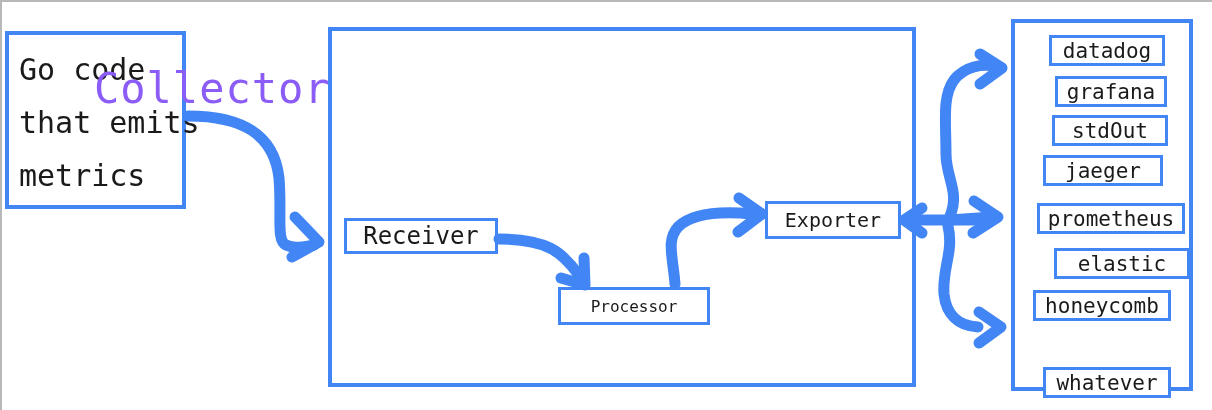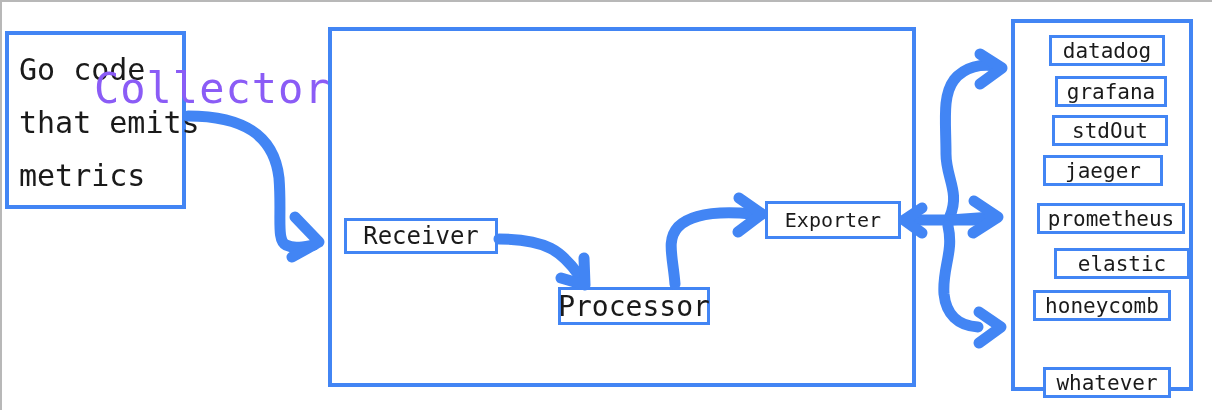--- a/index.html
+++ b/index.html
@@ -76,21 +76,21 @@
     width: 154px;
     height: 36px;
     font-size: 24px;
     border-width: 3px;
   }
   #processor-box {
     left: 556px;
     top: 285px;
     width: 152px;
     height: 38px;
-    font-size: 28px;
+    font-size: 16px;
     border-width: 3px;
   }
   #exporter-box {
     left: 763px;
     top: 199px;
     width: 136px;
     height: 38px;
     font-size: 20px;
     border-width: 3px;
   }

